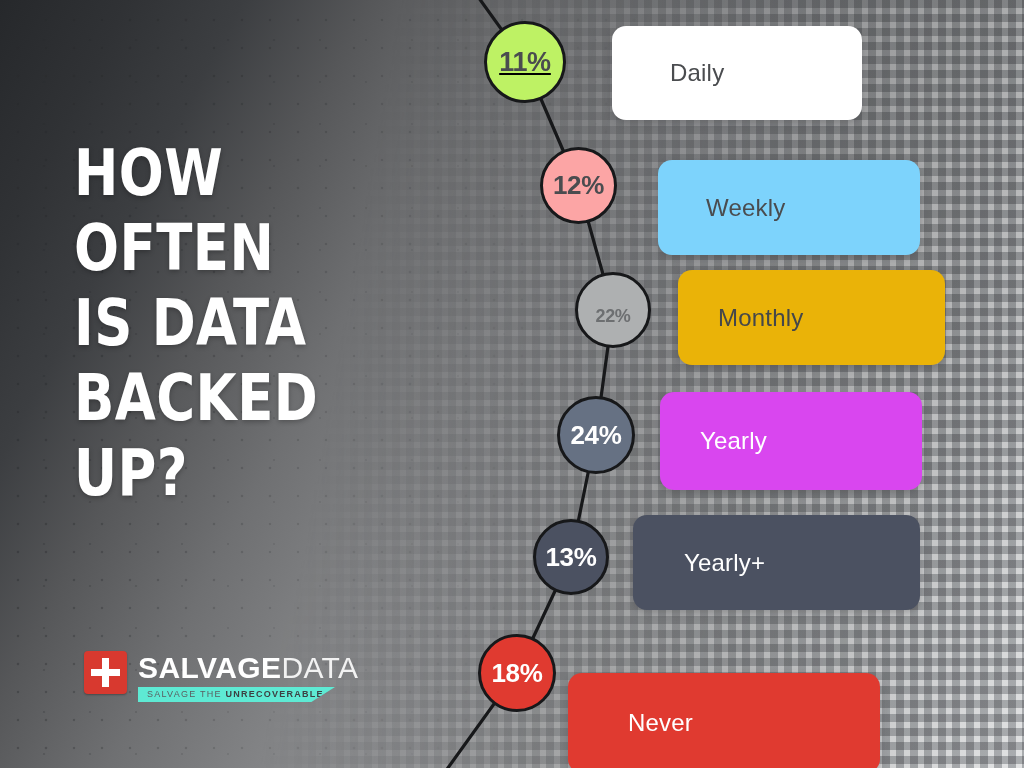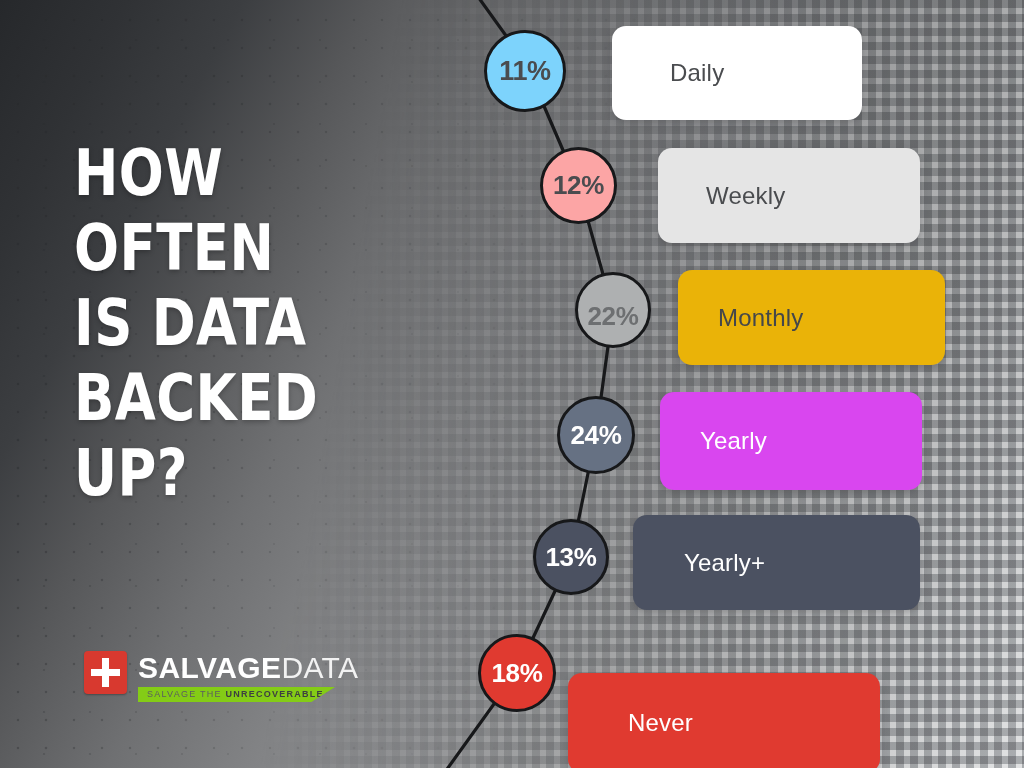--- a/index.html
+++ b/index.html
@@ -122,21 +122,21 @@
     white-space: nowrap;
   }
   .logo-salvage { font-weight: 700; color: #ffffff; }
   .logo-data    { font-weight: 400; color: #f2f2f2; }
 
   .logo-ribbon {
     position: relative;
     margin-top: 3px;
     height: 15px;
     width: 197px;
-    background: #84cc16;
+    background: #5eead4;
     display: flex;
     align-items: center;
     padding-left: 9px;
     clip-path: polygon(0 0, 100% 0, 88% 100%, 0 100%);
   }
   .logo-tagline {
     font-size: 9px;
     line-height: 9px;
     letter-spacing: 1.25px;
     color: #5b5d60;
@@ -195,50 +195,50 @@
   </div>
 
   <svg class="connector" width="1024" height="768" viewBox="0 0 1024 768">
     <polyline points="476,-6 525,62 578,185 613,310 596,434 571,557 517,672 432,790" fill="none" stroke="#17181a" stroke-width="3.2" stroke-linejoin="round" stroke-linecap="round"></polyline>
   </svg>
 
   <div class="bar" style="left:612px; top:26px; width:250px; height:94px; background:#ffffff;">
     <span class="bar-label" style="color:#4a4c4f; margin-left:58px;">Daily</span>
   </div>
 
-  <div class="bar" style="left:658px; top:148px; width:262px; height:95px; background:#e5e5e5;">
+  <div class="bar" style="left:658px; top:160px; width:262px; height:95px; background:#7dd3fc;">
     <span class="bar-label" style="color:#4a4c4f; margin-left:48px;">Weekly</span>
   </div>
 
   <div class="bar" style="left:678px; top:270px; width:267px; height:95px; background:#eab308;">
     <span class="bar-label" style="color:#45474a; margin-left:40px;">Monthly</span>
   </div>
 
   <div class="bar" style="left:660px; top:392px; width:262px; height:98px; background:#d946ef;">
     <span class="bar-label" style="color:#ffffff; margin-left:40px;">Yearly</span>
   </div>
 
   <div class="bar" style="left:633px; top:515px; width:287px; height:95px; background:#4b5161;">
     <span class="bar-label" style="color:#ffffff; margin-left:51px;">Yearly+</span>
   </div>
 
   <div class="bar" style="left:568px; top:633px; width:312px; height:100px; background:#e03a30;margin-top:40px;">
     <span class="bar-label" style="color:#ffffff; margin-left:60px;">Never</span>
   </div>
 
-  <div class="bubble" style="left:484px; top:30px; width:82px; height:82px; background:#7dd3fc;">
+  <div class="bubble" style="left:484px; top:21px; width:82px; height:82px; background:#bef264;text-decoration:underline;">
     <span class="bubble-value" style="color:#4a4c4f; font-size:27px;">11%</span>
   </div>
 
   <div class="bubble" style="left:540px; top:147px; width:77px; height:77px; background:#fca5a5;">
     <span class="bubble-value" style="color:#4a4c4f; font-size:26px;">12%</span>
   </div>
 
   <div class="bubble" style="left:575px; top:272px; width:76px; height:76px; background:#aeb0b1;">
-    <span class="bubble-value" style="color:#6d6f71; font-size:26px;margin-top:12px;">22%</span>
+    <span class="bubble-value" style="color:#6d6f71; font-size:18px;margin-top:12px;">22%</span>
   </div>
 
   <div class="bubble" style="left:557px; top:396px; width:78px; height:78px; background:#667183;">
     <span class="bubble-value" style="color:#ffffff; font-size:26px;">24%</span>
   </div>
 
   <div class="bubble" style="left:533px; top:519px; width:76px; height:76px; background:#4b5161;">
     <span class="bubble-value" style="color:#ffffff; font-size:26px;">13%</span>
   </div>
 

